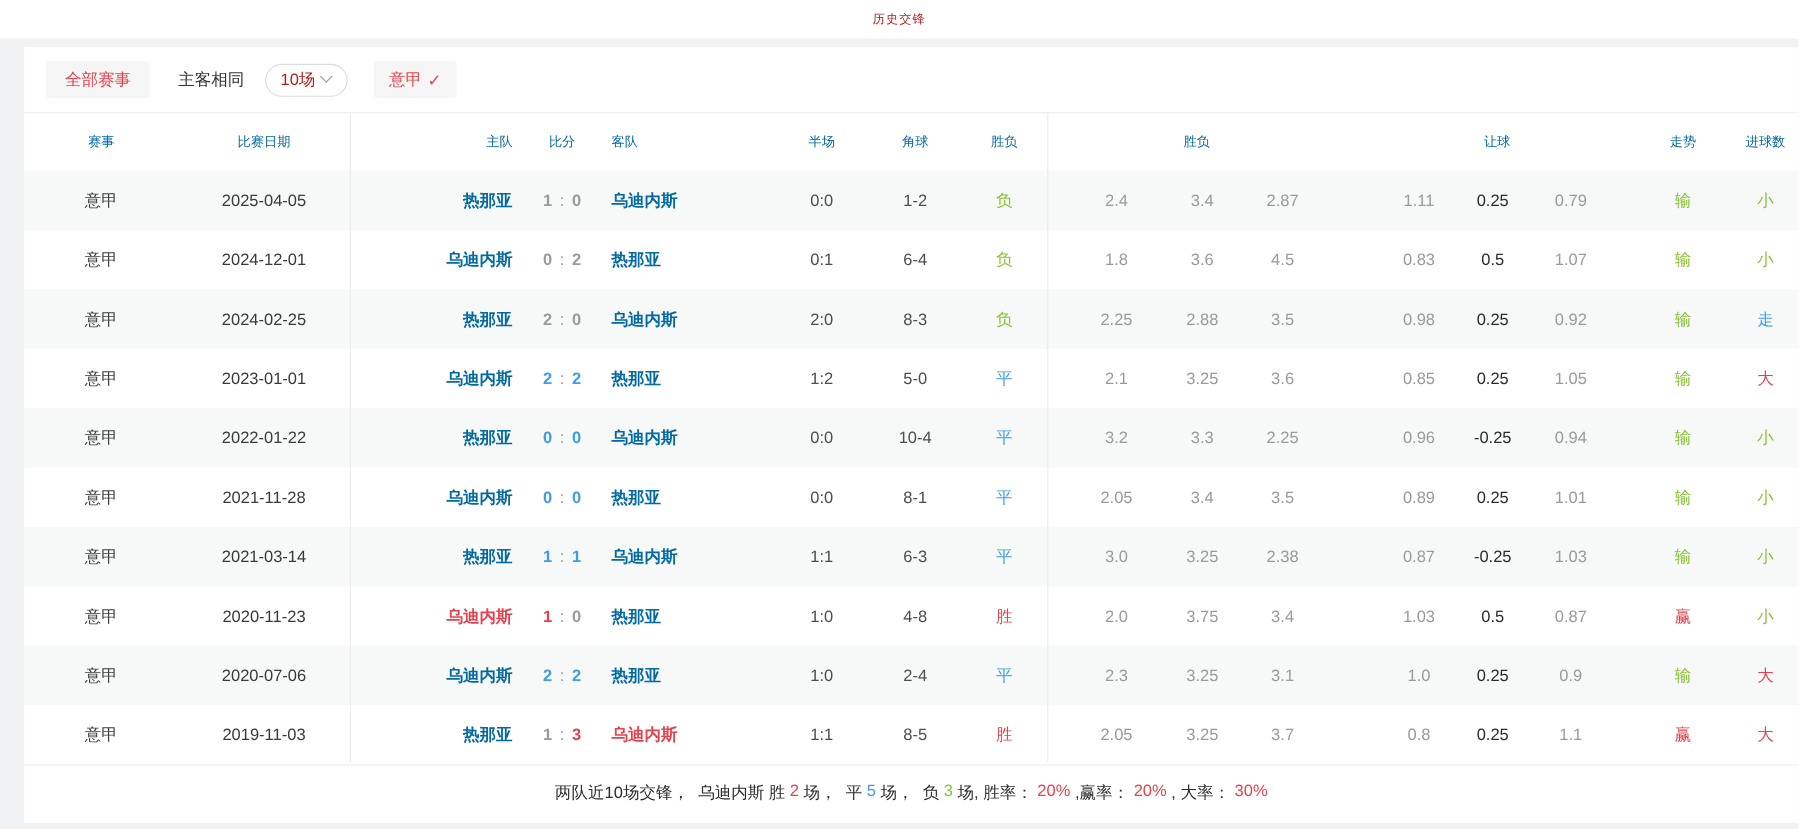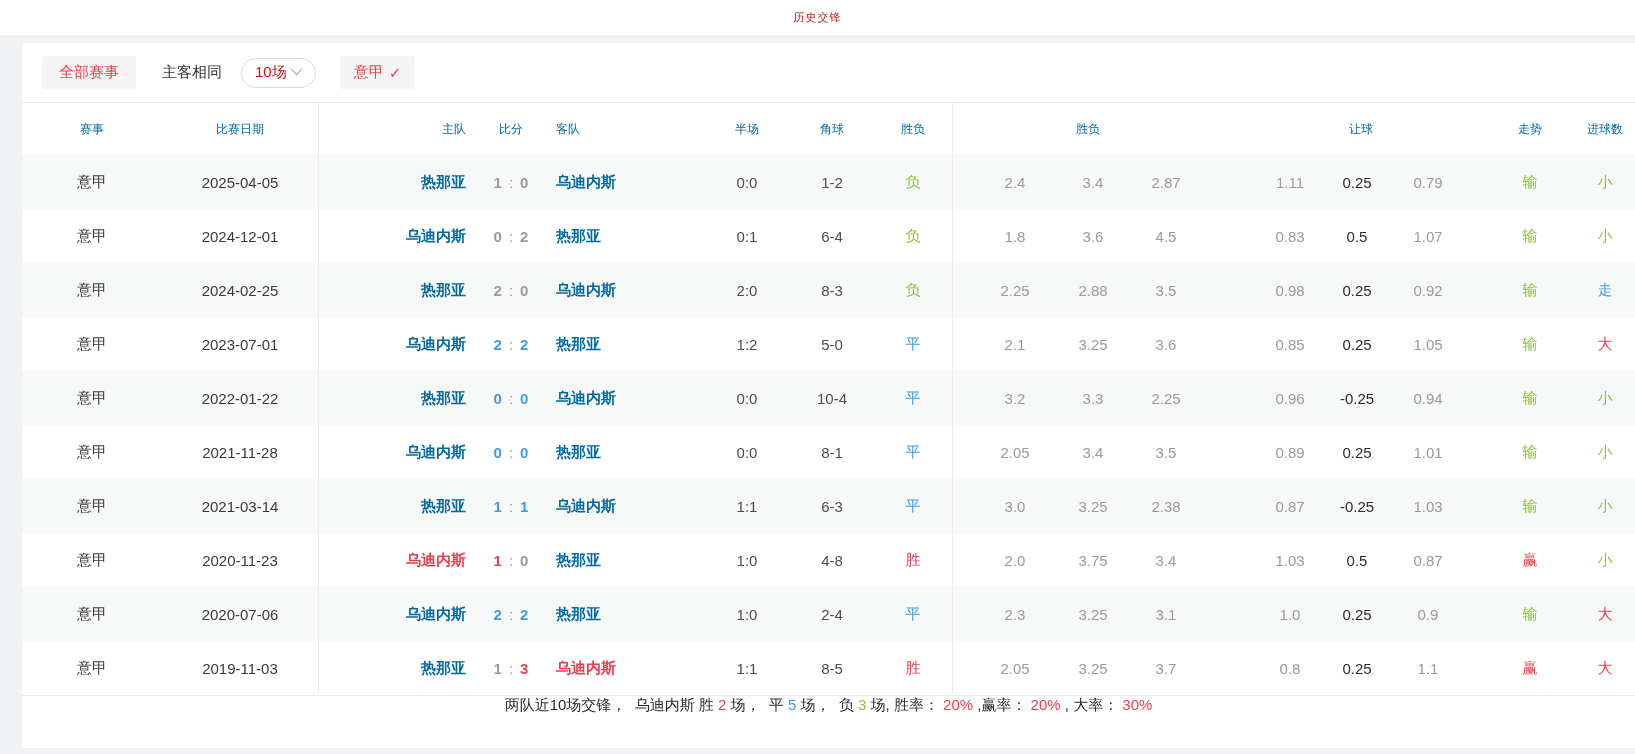--- a/index.html
+++ b/index.html
@@ -51,21 +51,21 @@
   .c-green { color:#87c232; }
   .team { font-weight:600; color:#0369a1; }
   .team.c-red { color:#e2434f; }
   .score-digit { font-weight:600; }
   .score-colon { color:#9a9a9a; margin:0 7px; font-weight:400; }
 
   .vdivider { position:absolute; top:60px; width:1px; height:590px; background:#ececec; z-index:2; }
   .vd1 { left:296px; } .vd2 { left:930px; }
 
   .tfoot { height:55px; border-top:1px solid #ebebeb; display:flex; justify-content:center;
-           font-size:15px; color:#333; }
+           padding-top:15px; font-size:15px; color:#333; }
   .tfoot span { white-space:pre; }
 </style>
 </head>
 <body>
 
 <div class="title-strip">
   <div class="page-title">历史交锋</div>
 </div>
 
 <div class="gray-wrap">
@@ -169,21 +169,21 @@
           <div class="cell w92 c-gray">3.5</div>
           <div class="sp27"></div>
           <div class="cell w102 c-gray">0.98</div>
           <div class="cell w32 c-dark">0.25</div>
           <div class="cell w110 c-gray">0.92</div>
           <div class="cell w94 c-green">输</div>
           <div class="cell w56 c-blue">走</div>
         </div>
         <div class="trow">
           <div class="cell w140 c-dark2">意甲</div>
-          <div class="cell w156 c-dark2">2023-07-01</div>
+          <div class="cell w156 c-dark2">2023-01-01</div>
           <div class="cell w148 a-r team c-dark">乌迪内斯</div>
           <div class="cell w90">
             <span class="score-digit c-blue">2</span>
             <span class="score-colon">:</span>
             <span class="score-digit c-blue">2</span>
           </div>
           <div class="cell w148 a-l team c-dark">热那亚</div>
           <div class="cell w86 c-mid">1:2</div>
           <div class="cell w84 c-mid">5-0</div>
           <div class="cell w78 c-blue">平</div>

